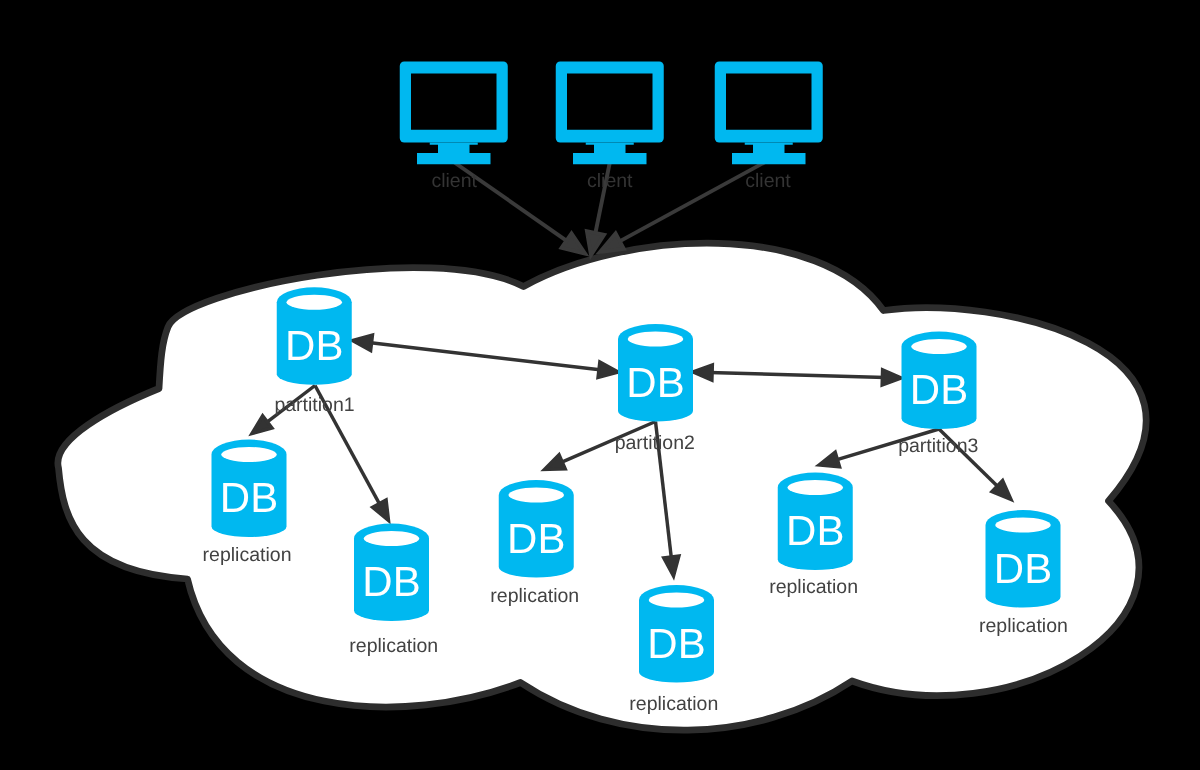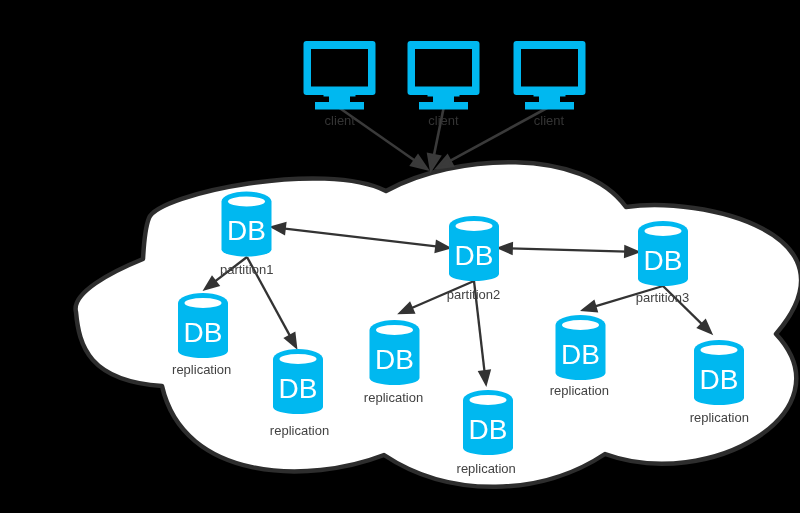--- a/index.html
+++ b/index.html
@@ -1,21 +1,21 @@
 <!DOCTYPE html>
 <html><head>
 <meta charset="utf-8">
 <style>
   html,body{margin:0;padding:0;background:#000;}
   svg{display:block;}
   text{font-family:"Liberation Sans", sans-serif;}
 </style>
 </head>
 <body>
-<div style="filter:opacity(0.999);margin-left:37px;">
+<div style="filter:opacity(0.999);">
 <svg width="800" height="513" viewBox="0 0 800 513" xmlns="http://www.w3.org/2000/svg">
 <rect x="0" y="0" width="800" height="513" fill="#000000"></rect>
 
 <path d="M 106 259 C 107 240, 108 228, 112 218 C 122 193, 288 160, 349 191 C 418 153, 546 147, 589 207 C 665 196, 826 233, 739 334 C 812 412, 672 492, 568 454 C 505 496, 413 499, 347 455 C 272 484, 147 482, 125 386 C 52 381, 42 346, 39 312 C 34 293, 74 272, 106 259 Z" fill="#ffffff" stroke="#2d2d2d" stroke-width="4.5" stroke-linejoin="round"></path>
 
 <defs>
   <g id="cyl">
     <path d="M -25 10 A 25 10 0 1 1 25 10 L 25 58 A 25 7 0 1 1 -25 58 Z" fill="#00b8f0"></path>
     <ellipse cx="0" cy="10" rx="18.5" ry="5" fill="#ffffff"></ellipse>
     <text x="0" y="48.6" text-anchor="middle" font-size="28" fill="#ffffff">DB</text>

